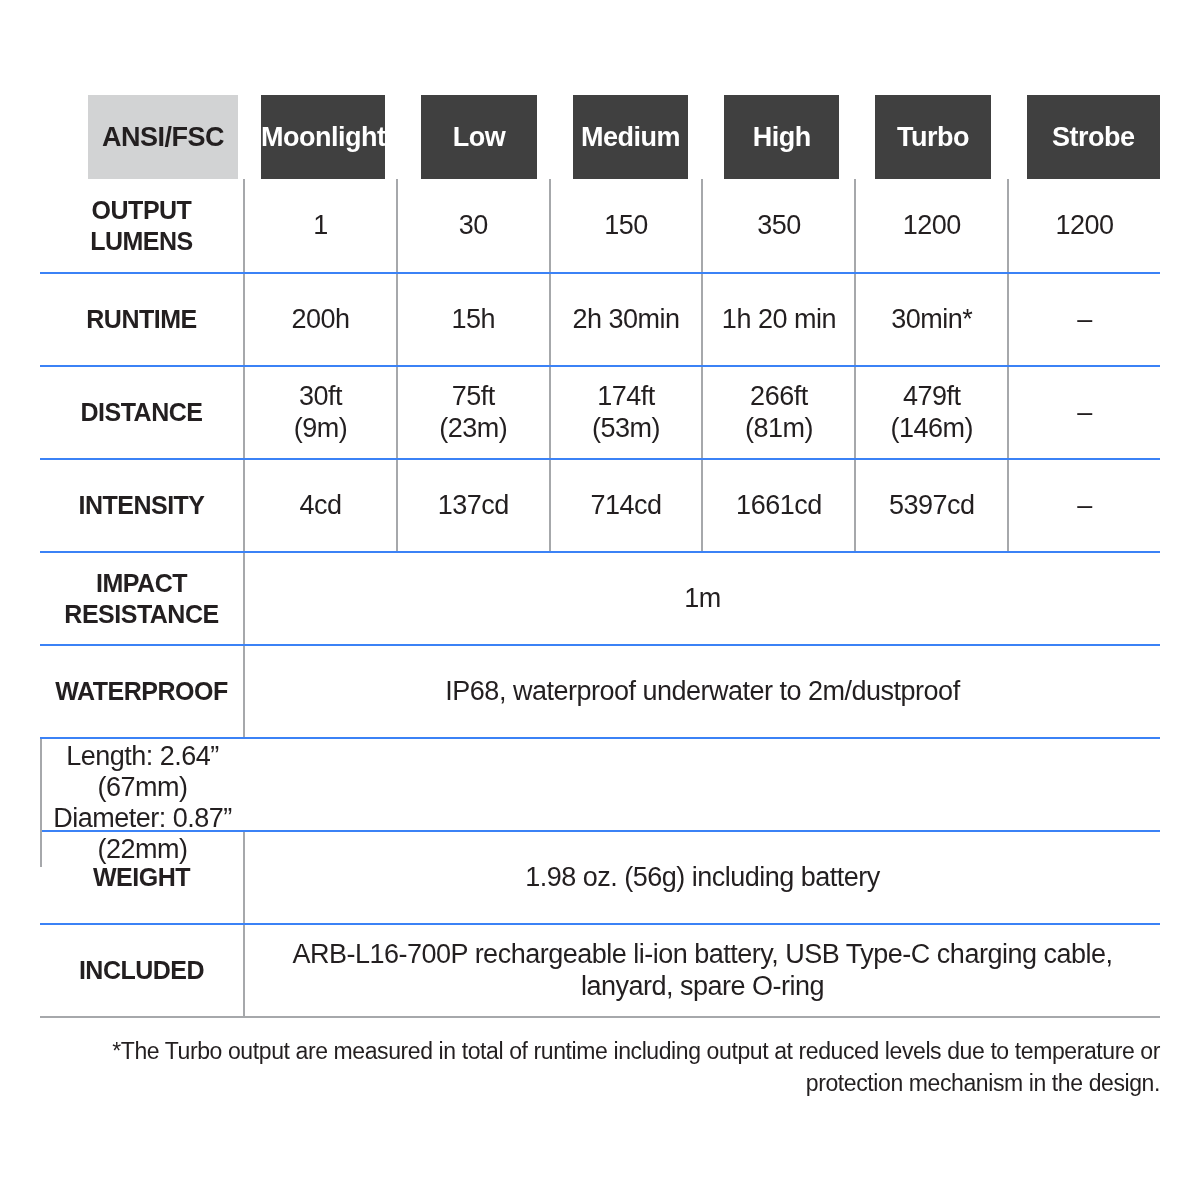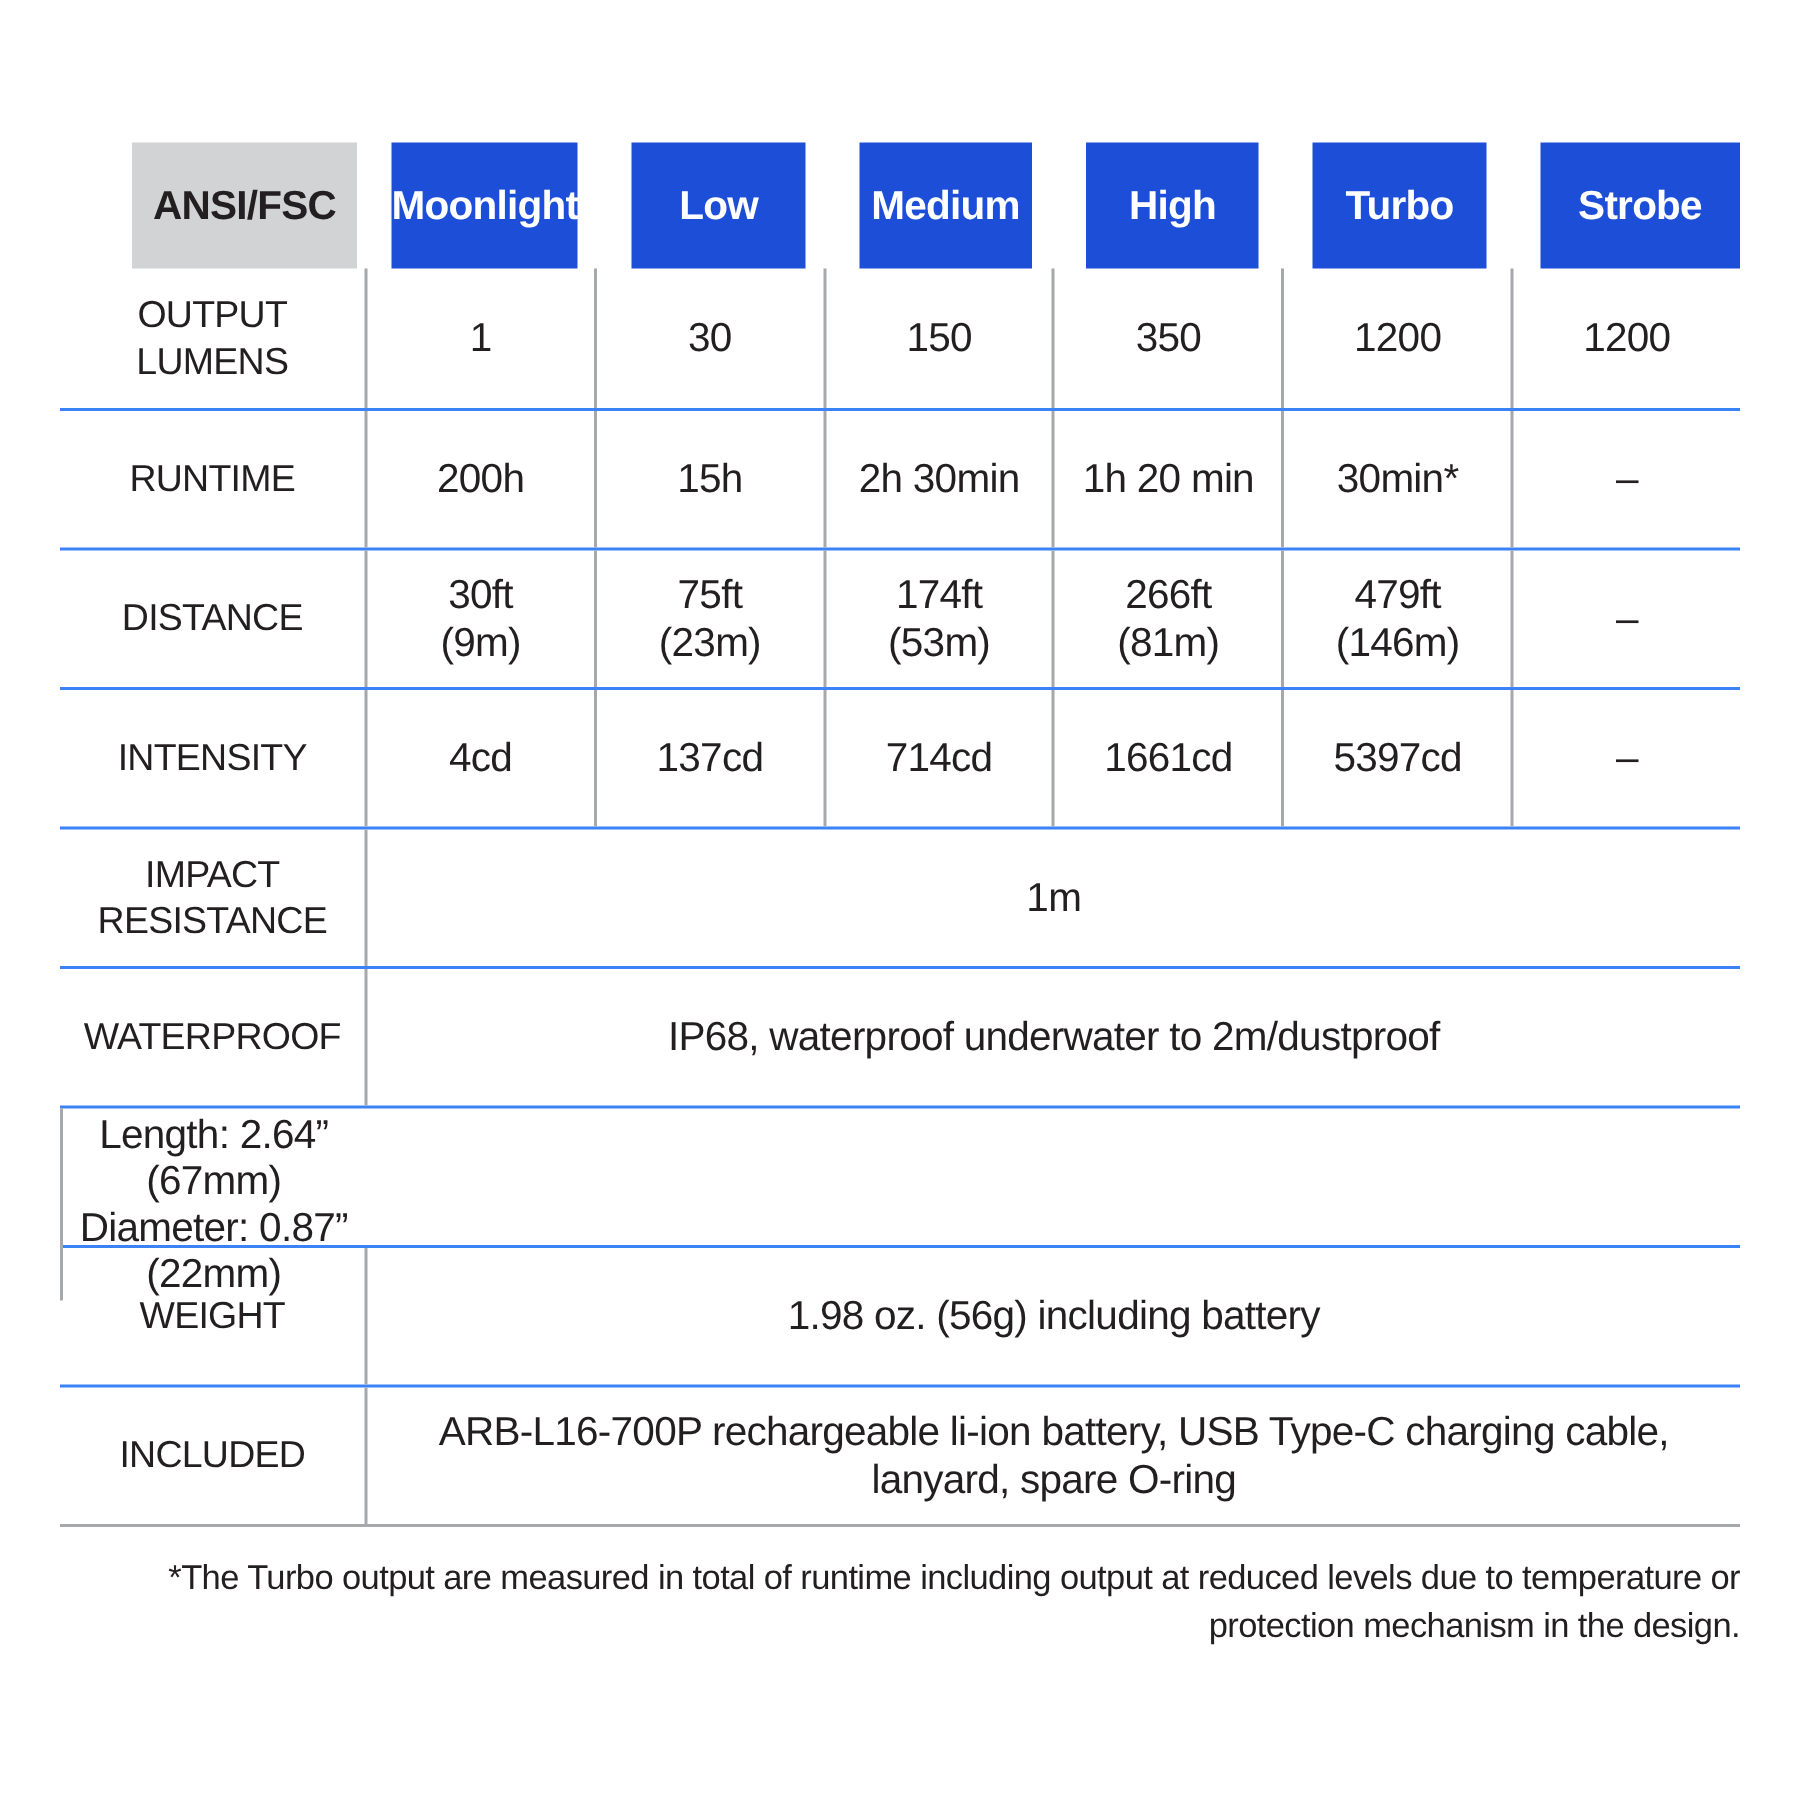--- a/index.html
+++ b/index.html
@@ -38,21 +38,21 @@
     display: flex;
     align-items: center;
     justify-content: center;
     font-weight: bold;
     font-size: 27px;
     letter-spacing: -0.5px;
     color: #231f20;
     margin-left: 48px;
   }
   .header-row .hcell {
-    background: #1d4ed8;
+    background: #404040;
     color: #ffffff;
     margin: 0 18px;
     display: flex;
     align-items: center;
     justify-content: center;
     font-weight: bold;
     font-size: 27px;
     letter-spacing: -0.5px;
   }
   .header-row .hcell:last-child {
@@ -67,21 +67,21 @@
   .cell {
     display: flex;
     align-items: center;
     justify-content: center;
     text-align: center;
     white-space: pre-wrap;
     box-sizing: border-box;
     line-height: 1.15;
   }
   .lcell {
-    font-weight: normal;
+    font-weight: bold;
     font-size: 25px;
     letter-spacing: -0.5px;
     line-height: 1.22;
   }
   .vcell {
     border-left: 2px solid #a6a8ab;
     font-size: 27px;
     letter-spacing: -0.5px;
     padding: 2px 6px;
   }

